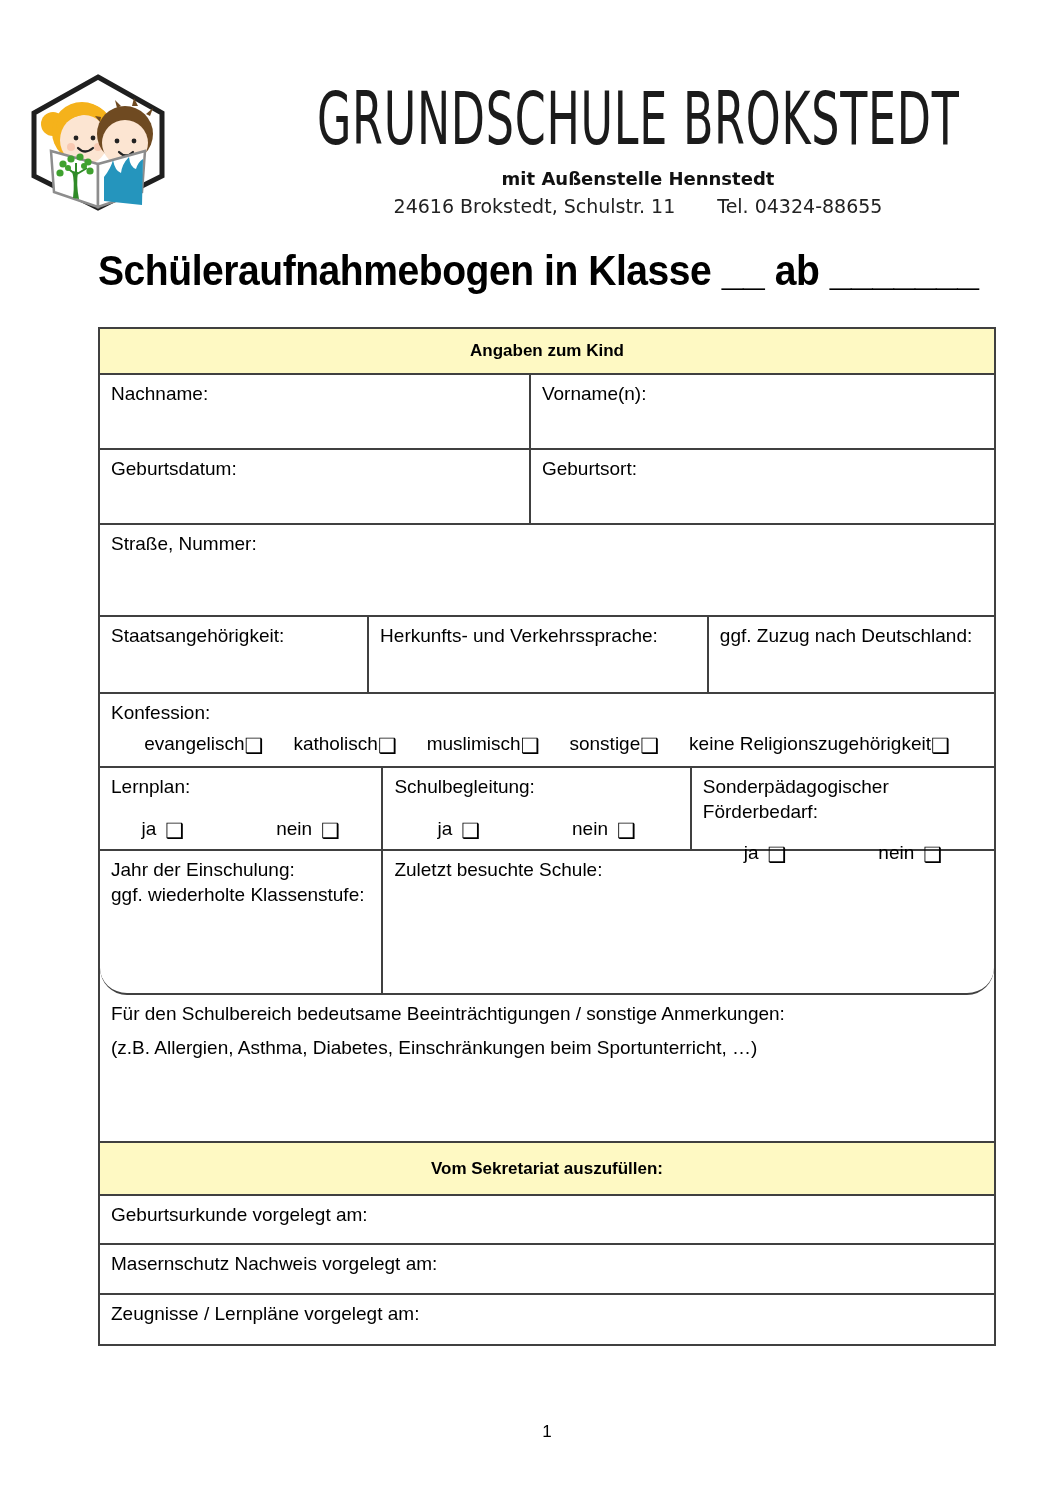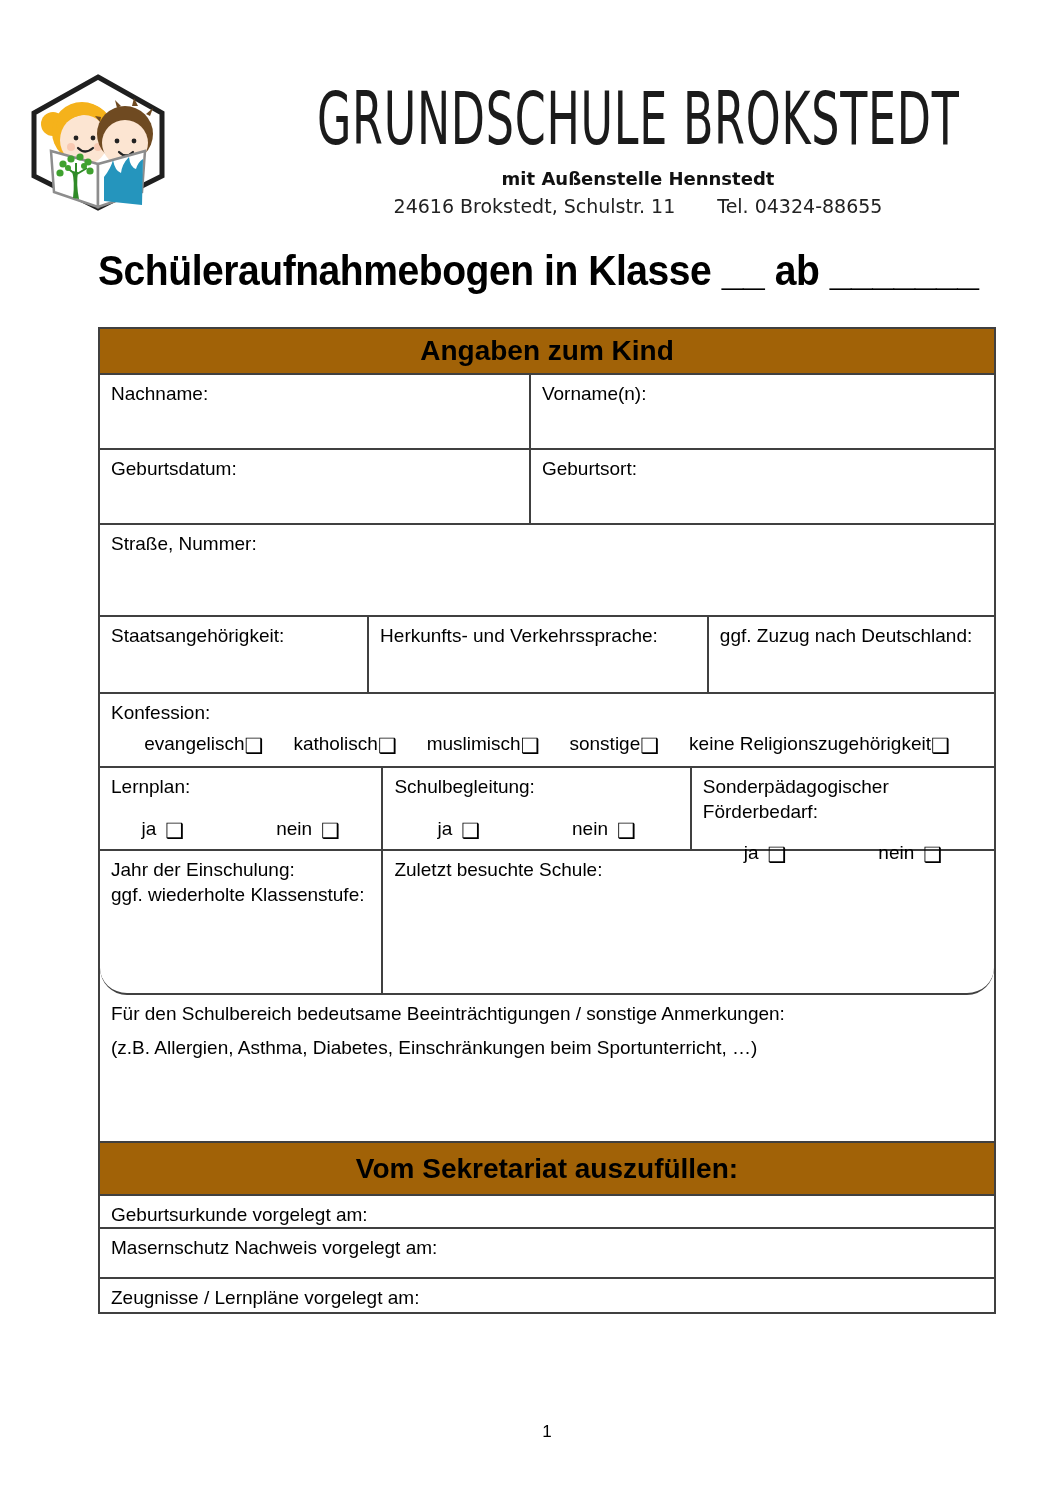--- a/index.html
+++ b/index.html
@@ -36,31 +36,31 @@
   .page-title {
     font-size:42px; font-weight:700; white-space:nowrap;
     transform:scaleX(0.93); transform-origin:left center; letter-spacing:-0.5px;
   }
 
   
   .ftable { margin-top:32px; border:2px solid #404040; }
   .frow { display:flex; border-bottom:2px solid #404040; }
   .frow:last-child { border-bottom:none; }
   .sec-header {
-    background:#a16207; text-align:center;
+    background:#fef9c3; text-align:center;
     display:flex; align-items:center; justify-content:center;
-    font-size:28px; font-weight:700;
+    font-size:17px; font-weight:700;
   }
   .cell { border-right:2px solid #404040; padding:7px 11px; font-size:19px; line-height:1.3;
           display:flex; flex-direction:column; }
   .cell:last-child { border-right:none; }
 
   .h48{height:46px;} .h75{height:75px;} .h76{height:92px;} .h77{height:77px;}
   .h74{height:74px;} .h83{height:83px;} .h144{height:144px;border-radius:27px;} .h148{height:148px;}
-  .h53{height:53px;} .h49{height:33px;} .h50{height:50px;}
+  .h53{height:53px;} .h49{height:49px;} .h50{height:50px;}
 
   .c48{width:48.2%;} .c52{width:51.8%;}
   .s30{width:30.1%;} .s38{width:38.0%;} .s32{width:31.9%;}
   .l32{width:31.7%;} .l34{width:34.5%;} .l34b{width:33.8%;}
   .j32{width:31.7%;} .j68{width:68.3%;}
 
   .cb { font-size:21px; line-height:1; position:relative; top:1px; }
 
   .konf-options { display:flex; justify-content:center; align-items:center; gap:30px; margin-top:6px; white-space:nowrap; }
   .konf-opt { display:inline-flex; align-items:center; }

